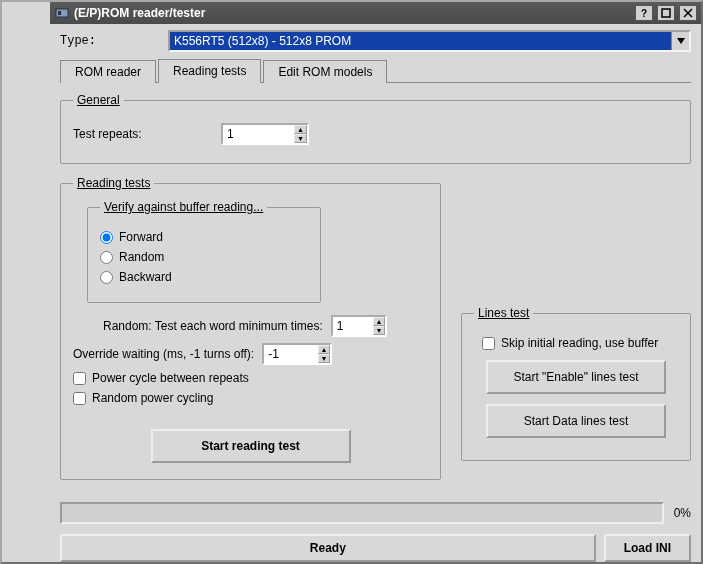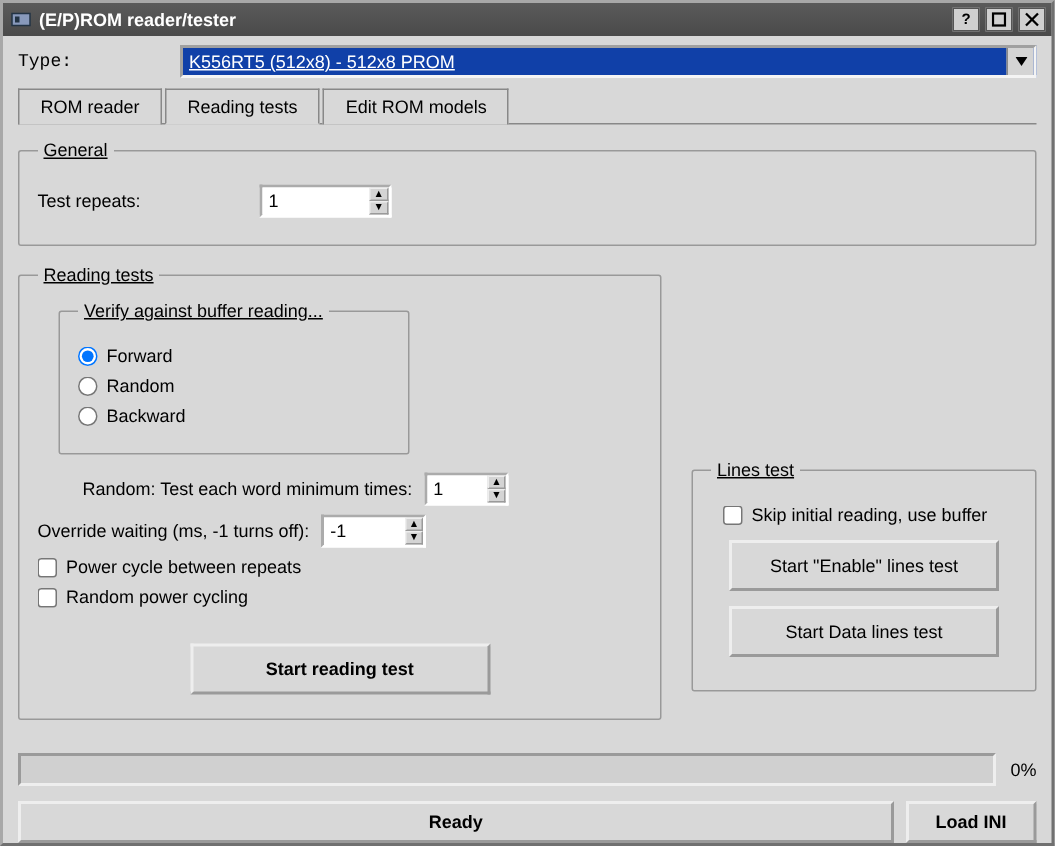--- a/index.html
+++ b/index.html
@@ -12,20 +12,21 @@
     height: 564px;
     overflow: hidden;
   }
   .window {
     border: 2px solid #707070;
     border-top-color: #a8a8a8;
     border-left-color: #a8a8a8;
     background: #d8d8d8;
     width: 703px;
     height: 564px;
+    padding-left: 48px;
   }
   .titlebar {
     background: linear-gradient(#5a5a5a,#4a4a4a);
     height: 22px;
     display: flex;
     align-items: center;
     padding: 0 4px;
     gap: 4px;
   }
   .titlebar .icon { width: 16px; height: 16px; display:flex; align-items:center; justify-content:center; }
@@ -34,28 +35,28 @@
     width: 18px; height:16px; background:#d0d0d0;
     border:1px solid #555; display:flex; align-items:center; justify-content:center;
     font-size:10px; font-weight:bold; color:#000; cursor:pointer;
   }
   .content { padding: 6px 10px 10px 10px; }
   .row-type { display:flex; align-items:center; gap:8px; margin-bottom:6px; }
   .row-type label { width:100px;font-family:Liberation Mono, monospace; }
   .combo {
     flex:1; height:22px; display:flex; align-items:center;
     border:2px inset #f4f4f4; background:#1040a8; color:#fff;
-    padding:0 4px; position:relative;text-decoration:underline;
+    padding:0 4px; position:relative;
   }
   .combo .chev {
     position:absolute; right:0; top:0; bottom:0; width:18px;
     background:#d4d4d4; border-left:1px solid #888;
     display:flex; align-items:center; justify-content:center;
   }
-  .tabs { display:flex; border-bottom:1px solid #888; margin-bottom:10px; }
+  .tabs { display:flex; border-bottom:1px solid #888; margin-bottom:10px;align-items:center; }
   .tab {
     padding:4px 14px; border:1px solid #888; border-bottom:none;
     background:#d8d8d8; margin-right:2px; cursor:pointer;
     position:relative; top:1px;
   }
   .tab.active { background:#d8d8d8; border-bottom:1px solid #d8d8d8; }
   fieldset {
     border:1px solid #999; border-radius:2px;
     padding:10px 12px 12px 12px; margin:0 0 12px 0;
   }

